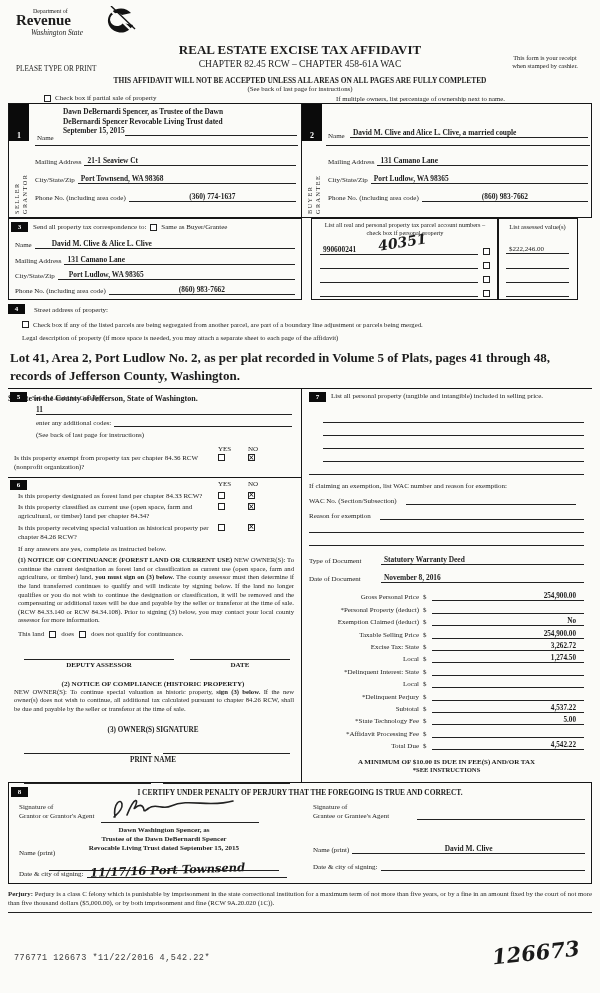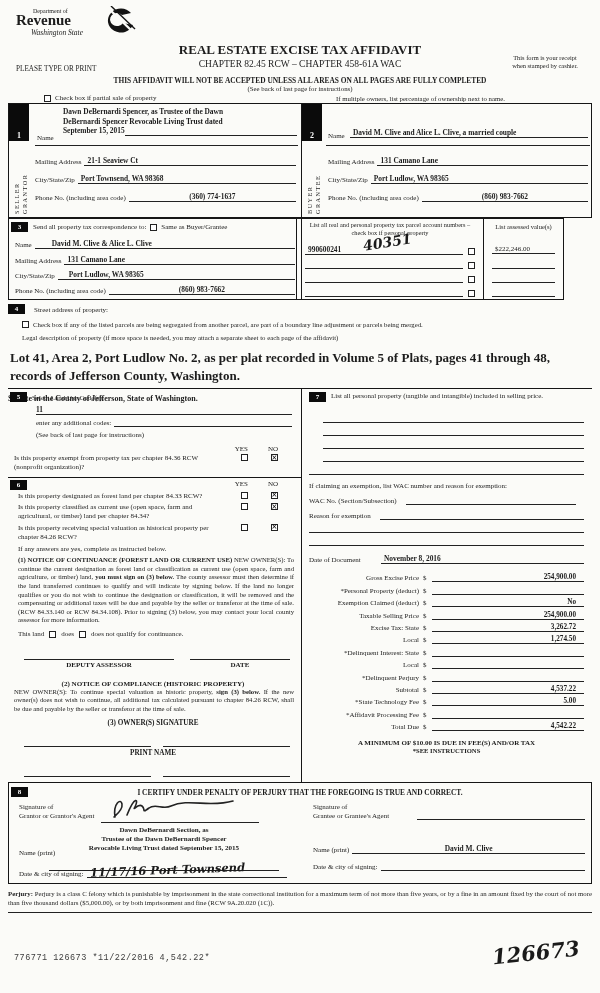--- a/index.html
+++ b/index.html
@@ -16,21 +16,21 @@
   .cb{display:inline-block;width:7px;height:7px;border:1px solid #222;background:#fff;position:relative;vertical-align:-1px;flex:none}
   .cb.checked::after{content:"×";position:absolute;left:-0.5px;top:-2.5px;font-size:10px;font-weight:bold;line-height:1;color:#111}
   .nb{background:#0b0b0b;color:#fff;font-weight:bold;text-align:center;font-size:7px;width:17px;height:10px;line-height:10px;flex:none}
   .nbTall{background:#0b0b0b;color:#fff;font-weight:bold;text-align:center;font-size:8px;width:20px;height:37px;display:flex;align-items:flex-end;justify-content:center;padding-bottom:1px}
   .vwrap{display:flex;gap:1px}
   .vert{writing-mode:vertical-rl;transform:rotate(180deg);font-size:6.2px;letter-spacing:1.5px;color:#222}
   .box{border:1.2px solid #161616;position:absolute}
   .hand{font-family:"DejaVu Serif",serif;font-style:italic;font-weight:bold;color:#1a1a1a}
   .qrow{display:flex;align-items:flex-start}
   .qtxt{width:208px;line-height:1.25}
-  .qcb{width:30px;text-align:right;flex:none}
+  .qcb{width:30px;text-align:left;flex:none}
   .mrow{display:flex;align-items:flex-end;height:12.4px}
   .mlbl{width:114px;text-align:right;padding-right:4px;white-space:nowrap}
   .mdollar{width:9px}
   .mline{flex:1;border-bottom:0.9px solid #222;text-align:right;padding-right:8px;font-weight:bold;font-size:7.2px;min-height:8px}
   .blank13{height:13px;border-bottom:0.9px solid #222}
   .sigcols{display:flex;gap:16px;margin:0 6px 0 14px}
   .sigcols .c1{flex:1.5}
   .sigcols .c2{flex:1}
   .ln{height:10px;border-bottom:0.9px solid #222}
 </style>
@@ -154,41 +154,41 @@
       <span class="uline"><span class="uv" style="padding-left:8px">Port Ludlow, WA 98365</span></span>
     </div>
     <div class="abs fl" style="left:6px;right:6px;top:66px">
       <span class="lbl">Phone No. (including area code)</span>
       <span class="uline">
           <span class="uv ctr" style="display:block">(860) 983-7662</span>
         </span>
     </div>
   </div>
 
-  <div class="box" style="left:296px;top:218px;width:188px;height:82px">
+  <div class="box" style="left:311px;top:218px;width:188px;height:82px">
     <div class="ctr" style="padding:2px 6px;font-size:6.3px;line-height:1.2">List all real and personal property tax parcel account numbers – check box if personal property</div>
     <div class="abs fl" style="left:8px;right:8px;top:26px;gap:5px">
       <span class="uline"><span class="uv">990600241</span></span>
       <span class="cb"></span>
     </div>
     <div class="abs hand" style="left:66px;top:15px;font-size:14px;transform:rotate(-9deg)">40351</div>
     <div class="abs fl" style="left:8px;right:8px;top:42px;gap:5px">
       <span class="uline"><span class="uv"></span></span>
       <span class="cb"></span>
     </div>
     <div class="abs fl" style="left:8px;right:8px;top:56px;gap:5px">
       <span class="uline"><span class="uv"></span></span>
       <span class="cb"></span>
     </div>
     <div class="abs fl" style="left:8px;right:8px;top:70px;gap:5px">
       <span class="uline"><span class="uv"></span></span>
       <span class="cb"></span>
     </div>
   </div>
-  <div class="box" style="left:483px;top:218px;width:81px;height:82px">
+  <div class="box" style="left:497px;top:218px;width:81px;height:82px">
     <div class="ctr" style="padding:4px 6px;font-size:6.5px">List assessed value(s)</div>
     <div class="abs fl" style="left:8px;right:8px;top:26px">
         <span class="uline"><span style="font-size:7px">$222,246.00</span></span>
       </div>
     <div class="abs fl" style="left:8px;right:8px;top:42px">
         <span class="uline"><span></span></span>
       </div>
     <div class="abs fl" style="left:8px;right:8px;top:56px">
         <span class="uline"><span></span></span>
       </div>
@@ -281,21 +281,21 @@
             <div class="ln"></div>
             <div class="ctr b" style="margin-top:1px">DATE</div>
           </div>
       </div>
 
       <div class="ctr b" style="margin-top:11px;font-size:7.1px">(2) NOTICE OF COMPLIANCE (HISTORIC PROPERTY)</div>
       <div class="jst" style="margin:0 2px 0 4px;font-size:6.7px;line-height:1.28">
         <span>NEW OWNER(S):  To continue special valuation as historic property, </span><b>sign (3) below.</b><span>  If the new owner(s) does not wish to continue, all additional tax calculated pursuant to chapter 84.26 RCW, shall be due and payable by the seller or transferor at the time of sale.</span>
       </div>
 
-      <div class="ctr b" style="margin-top:5px;font-size:7.2px">(3)  OWNER(S) SIGNATURE</div>
+      <div class="ctr b" style="margin-top:12px;font-size:7.2px">(3)  OWNER(S) SIGNATURE</div>
       <div class="sigcols" style="margin-top:10px;gap:12px">
         <div class="c1">
             <div class="ln"></div>
           </div>
         <div class="c1">
             <div class="ln"></div>
           </div>
       </div>
       <div class="ctr b" style="margin-top:2px;font-size:7.2px">PRINT NAME</div>
       <div class="sigcols" style="margin-top:10px;gap:12px">
@@ -324,28 +324,32 @@
         <span class="lbl">WAC No. (Section/Subsection)</span>
         <span class="uline" style="max-width:170px;margin-left:6px"></span>
       </div>
       <div class="fl" style="margin-top:7px">
         <span class="lbl">Reason for exemption</span>
         <span class="uline" style="margin-left:6px"></span>
       </div>
       <div class="blank13"></div>
       <div class="blank13"></div>
 
+      <div class="fl" style="margin-top:9px">
+        <span class="lbl" style="width:72px">Type of Document</span>
+        <span class="uline"><span class="uv">Statutory Warranty Deed</span></span>
+      </div>
       <div class="fl" style="margin-top:8px">
         <span class="lbl" style="width:72px">Date of Document</span>
         <span class="uline"><span class="uv">November 8, 2016</span></span>
       </div>
 
       <div style="margin-top:6px">
         <div class="mrow">
-            <span class="mlbl">Gross Excise Price</span>
+            <span class="mlbl">Gross Personal Price</span>
             <span class="mdollar">$</span>
             <span class="mline"><span>254,900.00</span></span>
           </div>
         <div class="mrow">
             <span class="mlbl">*Personal Property (deduct)</span>
             <span class="mdollar">$</span>
             <span class="mline"><span></span></span>
           </div>
         <div class="mrow">
             <span class="mlbl">Exemption Claimed (deduct)</span>
@@ -414,21 +418,21 @@
 
     <div class="abs" style="left:10px;top:20px;font-size:7px;line-height:1.3">
       <div>Signature of</div>
       <div>Grantor or Grantor's Agent</div>
     </div>
     <svg class="abs" style="left:96px;top:12px" width="140" height="28" viewBox="0 0 140 28">
       <path d="M10 22 C8 8 16 3 17 9 C18 15 11 20 9 22 M22 20 C30 0 34 4 30 12 C27 17 33 8 37 11 C41 14 36 19 44 13 C50 8 58 15 66 11 C84 3 104 13 128 6" fill="none" stroke="#232323" stroke-width="1.6" stroke-linecap="round"></path>
     </svg>
     <div class="abs" style="left:92px;top:39px;width:158px;border-bottom:0.9px solid #222"></div>
     <div class="abs ctr b" style="left:40px;top:43px;width:230px;font-size:7.1px;line-height:1.25">
-      <div>Dawn DeBernardi Section, as</div>
+      <div>Dawn Washington Spencer, as</div>
       <div>Trustee of the Dawn DeBernardi Spencer</div>
       <div style="border-bottom:0.9px solid #222;padding-bottom:17px">Revocable Living Trust dated September 15, 2015</div>
     </div>
     <div class="abs" style="left:10px;top:66px">Name (print)</div>
     <div class="abs fl" style="left:10px;top:80px;width:268px">
       <span class="lbl">Date &amp; city of signing:</span>
       <span class="uline"><span class="hand" style="font-size:11.5px;display:inline-block;transform:rotate(-2deg)">11/17/16  Port Townsend</span></span>
     </div>
 
     <div class="abs" style="left:304px;top:20px;font-size:7px;line-height:1.3">

